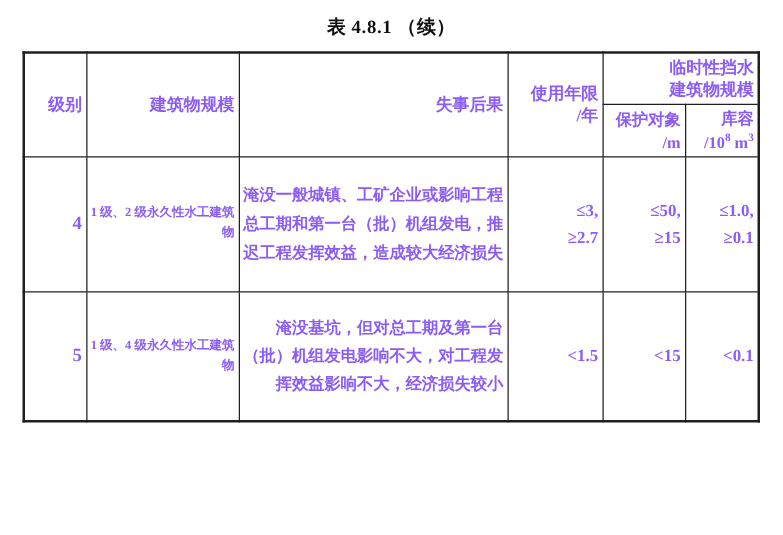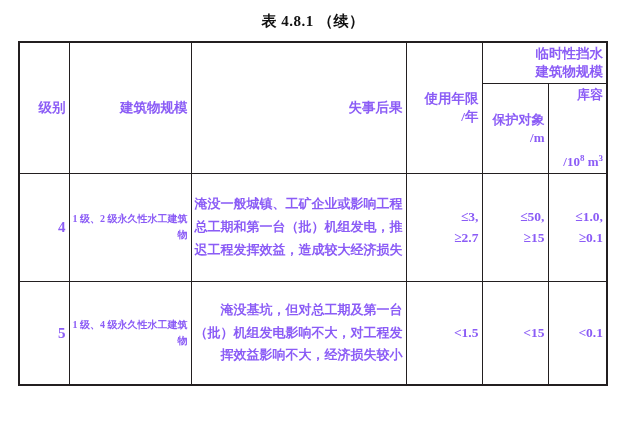--- a/index.html
+++ b/index.html
@@ -78,21 +78,21 @@
     font-size: 13.5px;
     line-height: 1.6;
   }
   .sup {
     font-size: 9px;
     vertical-align: super;
   }
   .two-line {
     display: block;
   }
-  .nowrap { white-space: nowrap; margin-top: 48px; }
+  .nowrap { white-space: nowrap; }
 </style>
 </head>
 <body>
 
 <div class="page">
 
   <div class="caption">表 4.8.1 （续）</div>
 
   <table class="tbl">
     <colgroup>

